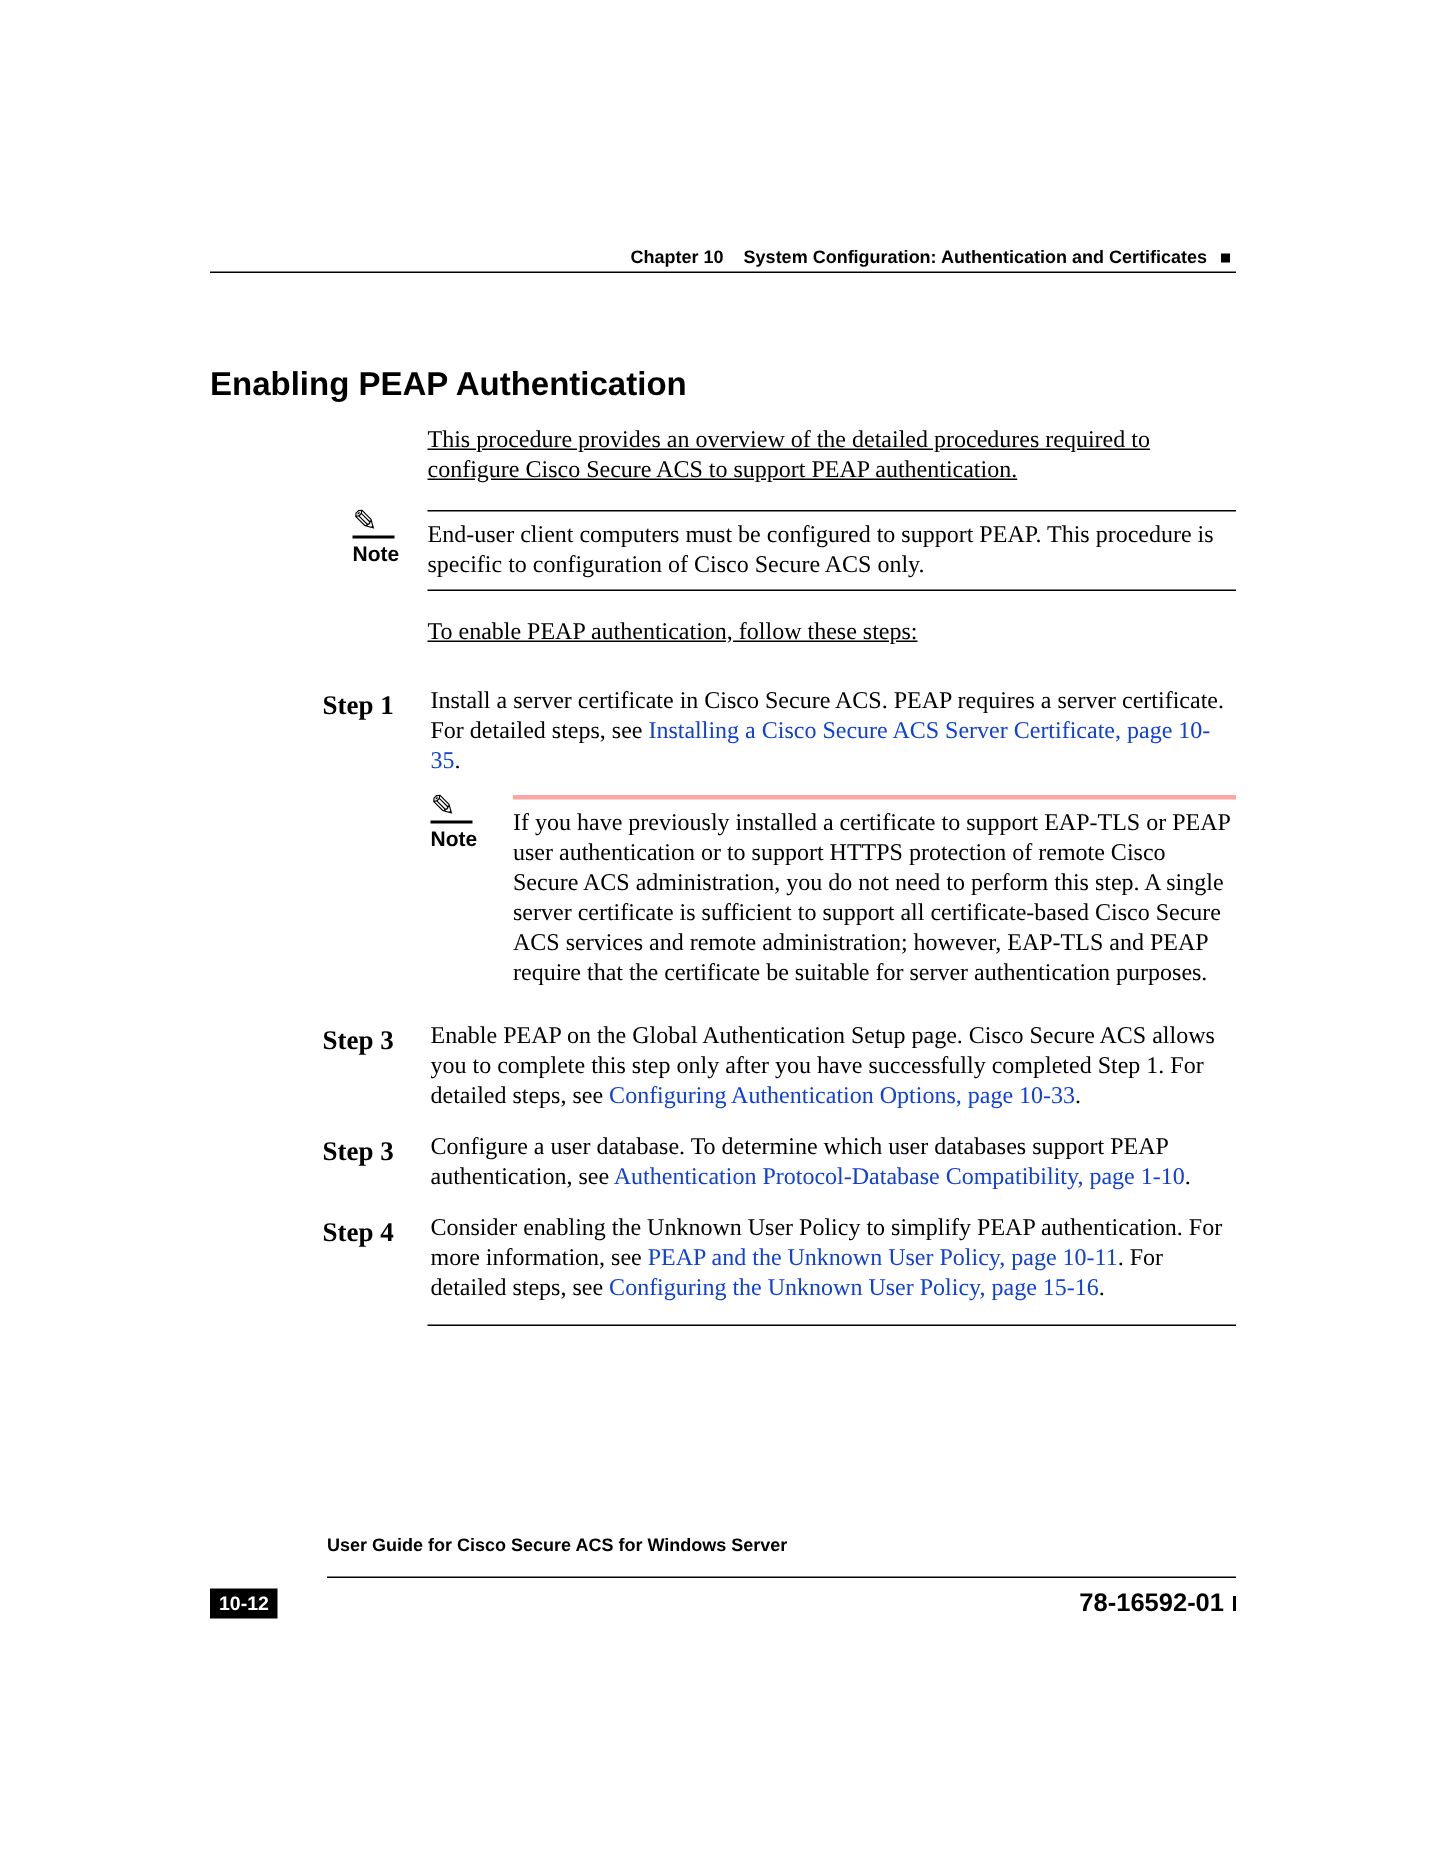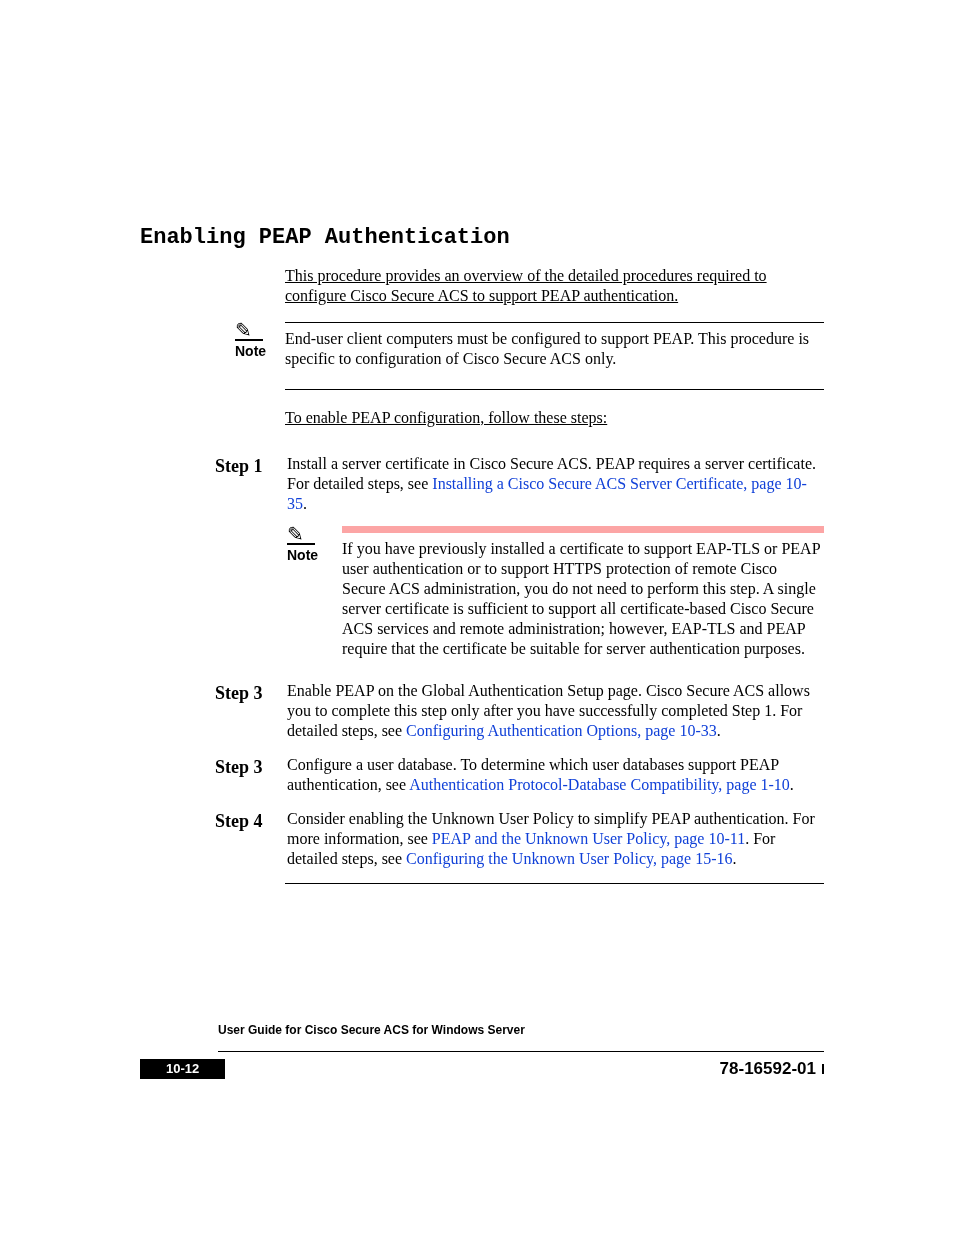--- a/index.html
+++ b/index.html
@@ -44,21 +44,21 @@
   }
   .rh-line2 .left-mark {
     display: inline-block;
     width: 10px; height: 10px;
     background:#000;
     margin-right:6px;
     vertical-align: middle;
   }
 
   h2.section {
-    font-family: Liberation Mono, monospace;
+    font-family: Liberation Sans, sans-serif;
     font-weight: bold;
     font-size: 22px;
     margin: 60px 0 14px 0;
   }
 
   .indent-block { margin-left: 145px; }
 
   .para { margin: 0 0 14px 0; text-decoration: underline; }
 
   .note-row {
@@ -81,21 +81,21 @@
   .note-row .note-head .label {
     font-weight: bold;
     font-size: 14px;
     display: block;
     margin-top: 2px;
   }
   .note-row .note-body {
     margin-left: 50px;
     border-top: 1px solid #000;
     border-bottom: 1px solid #000;
-    padding: 6px 0 20px 0;
+    padding: 6px 0 6px 0;
   }
   .note-row::after { content:""; display:block; clear:both; }
 
   .steps { margin-left: 75px; margin-top: 26px; }
   .step-row { margin-bottom: 14px; }
   .step-row .step-label {
     float: left;
     width: 70px;
     font-family: Liberation Serif, serif;
     font-weight: bold;
@@ -116,21 +116,21 @@
   }
   .inner-note .note-head .pen {
     font-size:20px; line-height:16px; display:block;
     border-bottom:2px solid #000; width:28px; padding-bottom:1px;
   }
   .inner-note .note-head .label {
     font-weight:bold; font-size:14px; display:block; margin-top:2px;
   }
   .inner-note .note-body {
     margin-left:55px;
-    border-top:7px solid #fca5a5;
+    border-top:3px solid #fca5a5;
     padding:6px 0 0 0;
   }
   .inner-note::after { content:""; display:block; clear:both; }
 
   .steps-end-rule {
     border-bottom: 1px solid #000;
     margin-left: 70px;
     margin-top: 6px;
   }
 
@@ -159,59 +159,64 @@
   }
   .footer .bar {
     display: flex;
     align-items: center;
     margin-top: 6px;
   }
   .footer .pagenum {
     background:#000;
     color:#fff;
     font-weight:bold;
-    padding: 2px 26px;
+    padding: 2px 6px;
     font-size: 13px;
   }
   .footer .spacer { flex:1; }
   .footer .docnum { font-weight: bold; font-size: 17px; }
   .footer .rule-tail {
     display:inline-block;
     width:2px; height:10px;
     background:#000;
     margin-left:6px;
     vertical-align:middle;
   }
 
   .follow-para { margin: 10px 0 0 0; }
 </style>
 </head>
 <body>
 
 <div class="page">
 
   <div class="rh">
+    <div class="rh-line1">
+      <span>Chapter 10</span>&nbsp;&nbsp;&nbsp;
+      <span>System Configuration: Authentication and Certificates</span>
+      <span class="right-mark"></span>
+    </div>
   </div>
 
   <h2 class="section">Enabling PEAP Authentication</h2>
 
   <div class="indent-block">
     <p class="para">This procedure provides an overview of the detailed procedures required to configure Cisco Secure ACS to support PEAP authentication.</p>
   </div>
 
   <div class="note-row">
     <div class="note-head">
       <span class="pen">✎</span>
       <span class="label">Note</span>
     </div>
     <div class="note-body">End-user client computers must be configured to support PEAP. This procedure is specific to configuration of Cisco Secure ACS only.</div>
   </div>
 
   <div class="indent-block" style="margin-top:18px;">
-    <p class="para">To enable PEAP configuration, follow these steps:</p>
+    <p class="para">To enable PEAP authentication, follow these steps:</p>
   </div>
 
   <div class="steps">
 
     <div class="step-row">
       <div class="step-label">Step 1</div>
       <div class="step-body">
         <span>Install a server certificate in Cisco Secure ACS. PEAP requires a server certificate. For detailed steps, see </span><a class="xref" href="#">Installing a Cisco Secure ACS Server Certificate, page 10-35</a><span>.</span>
 
         <div class="inner-note">

